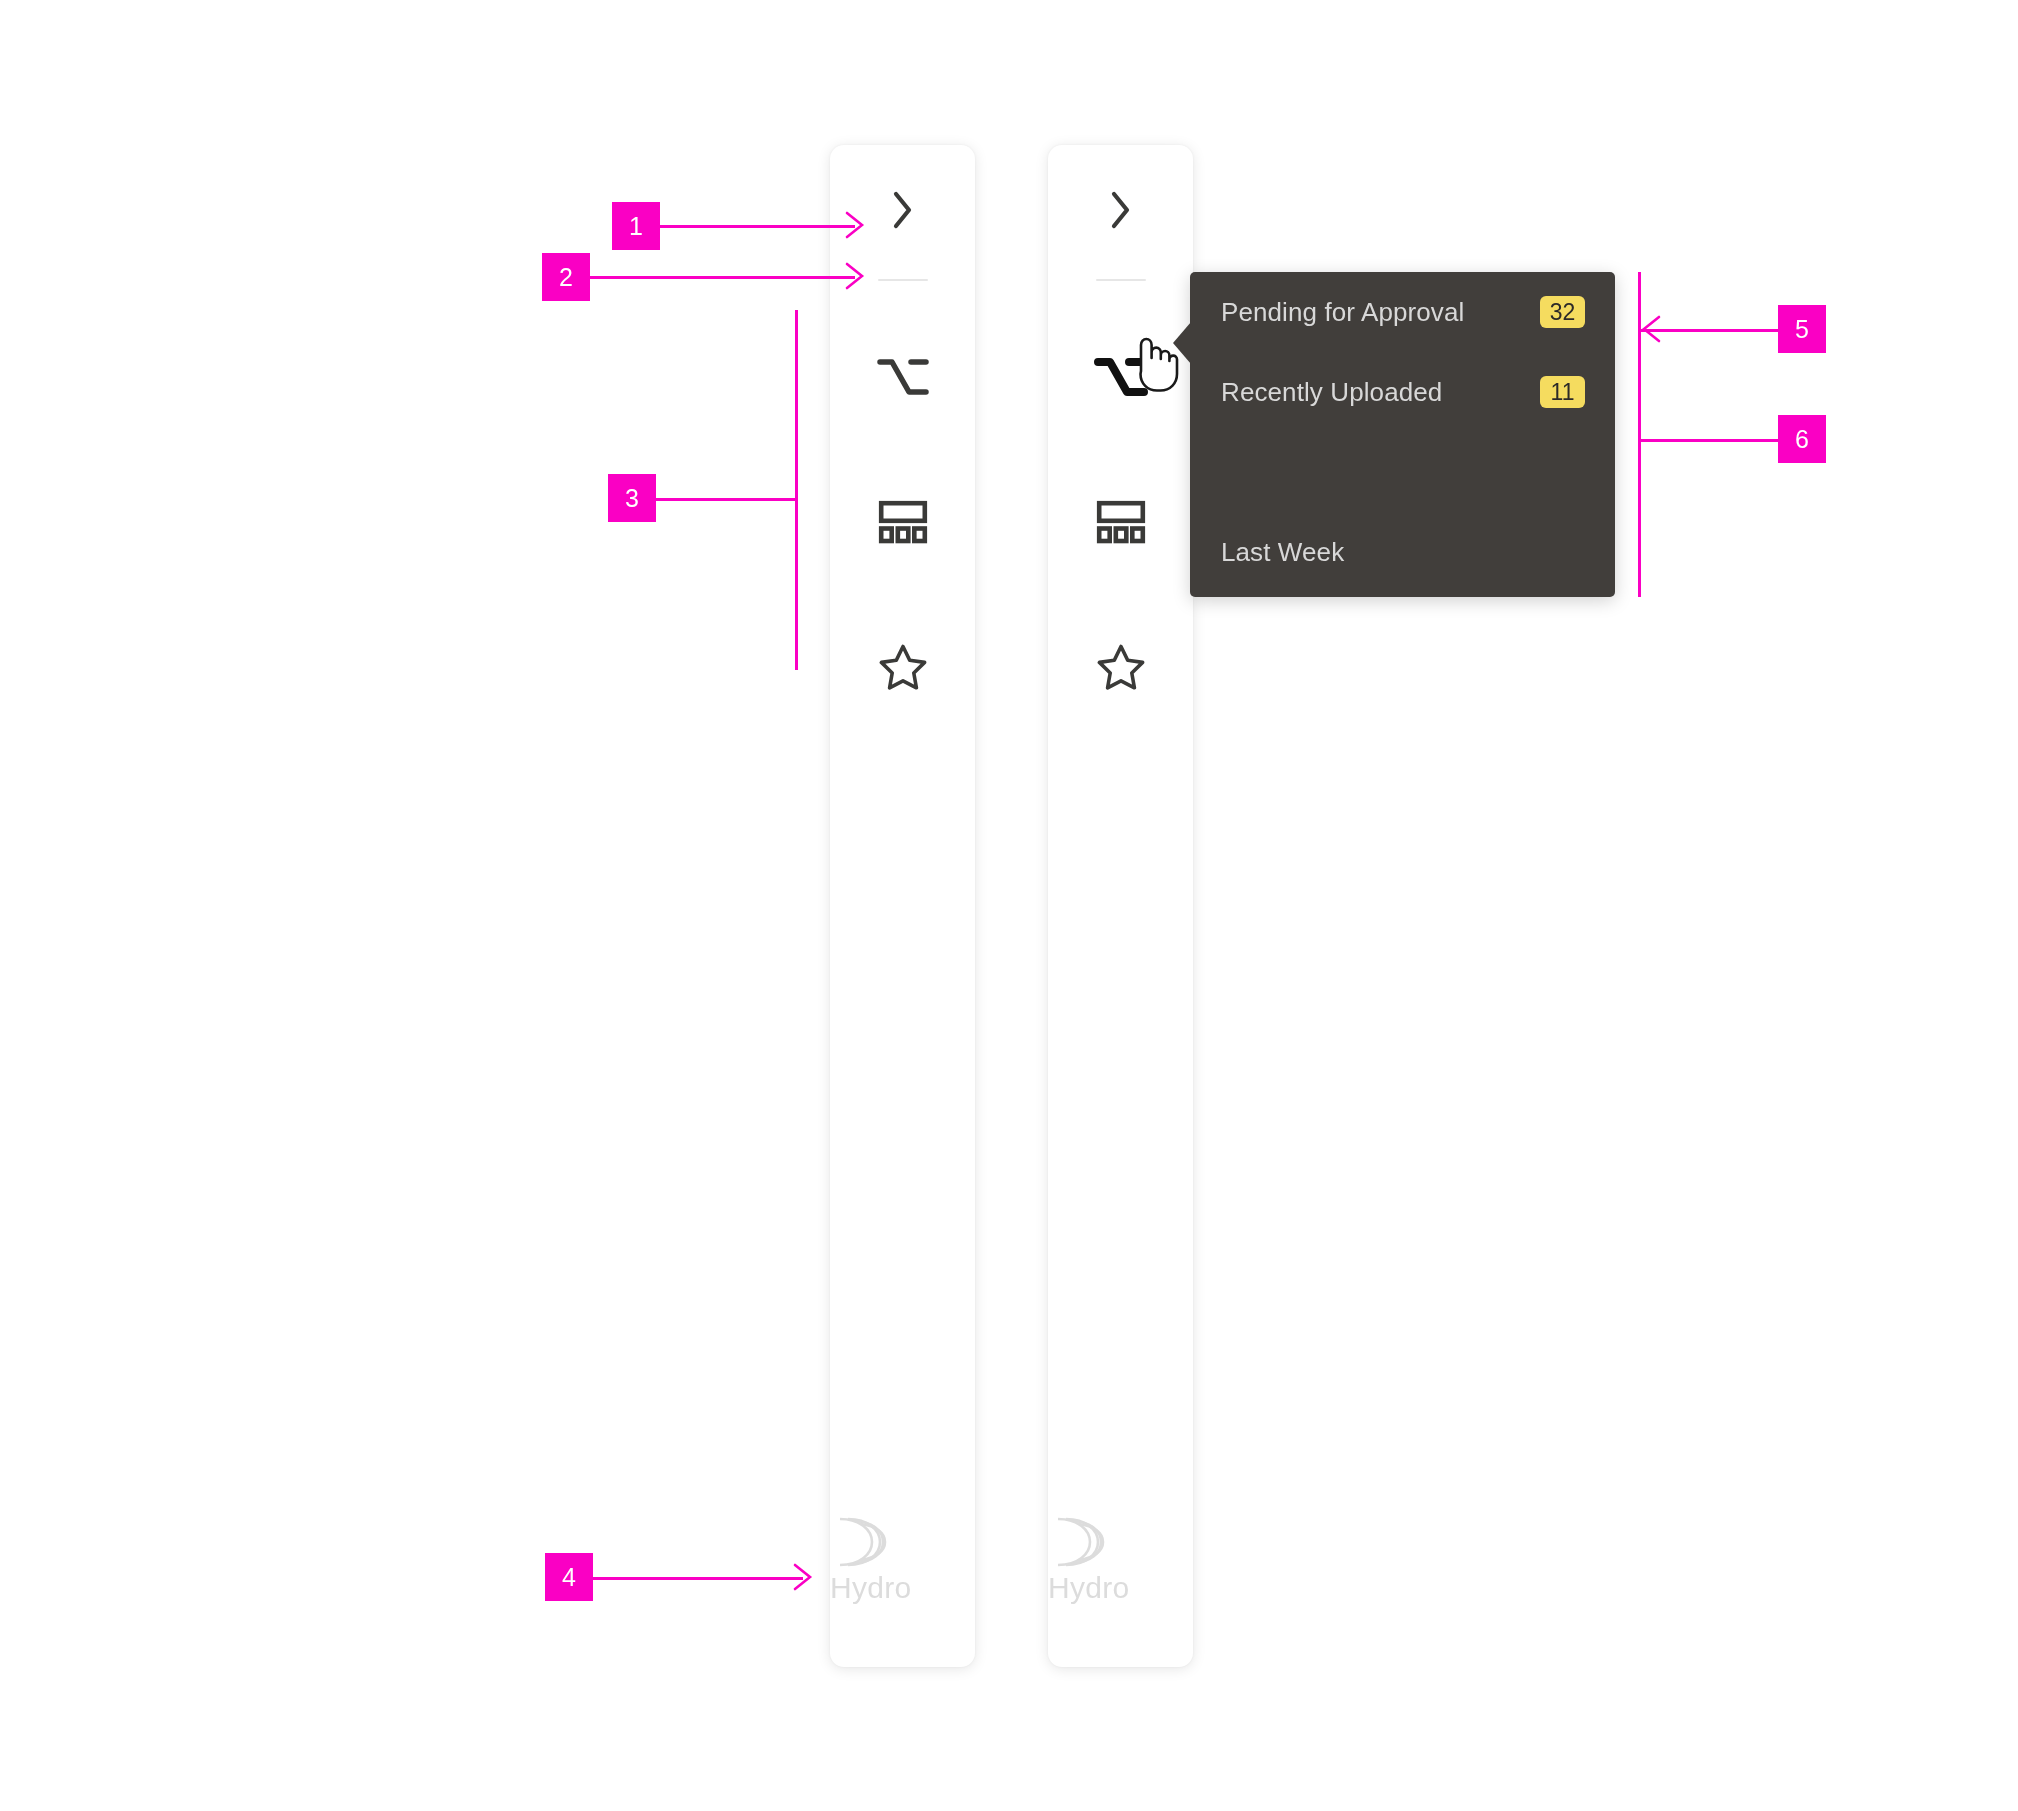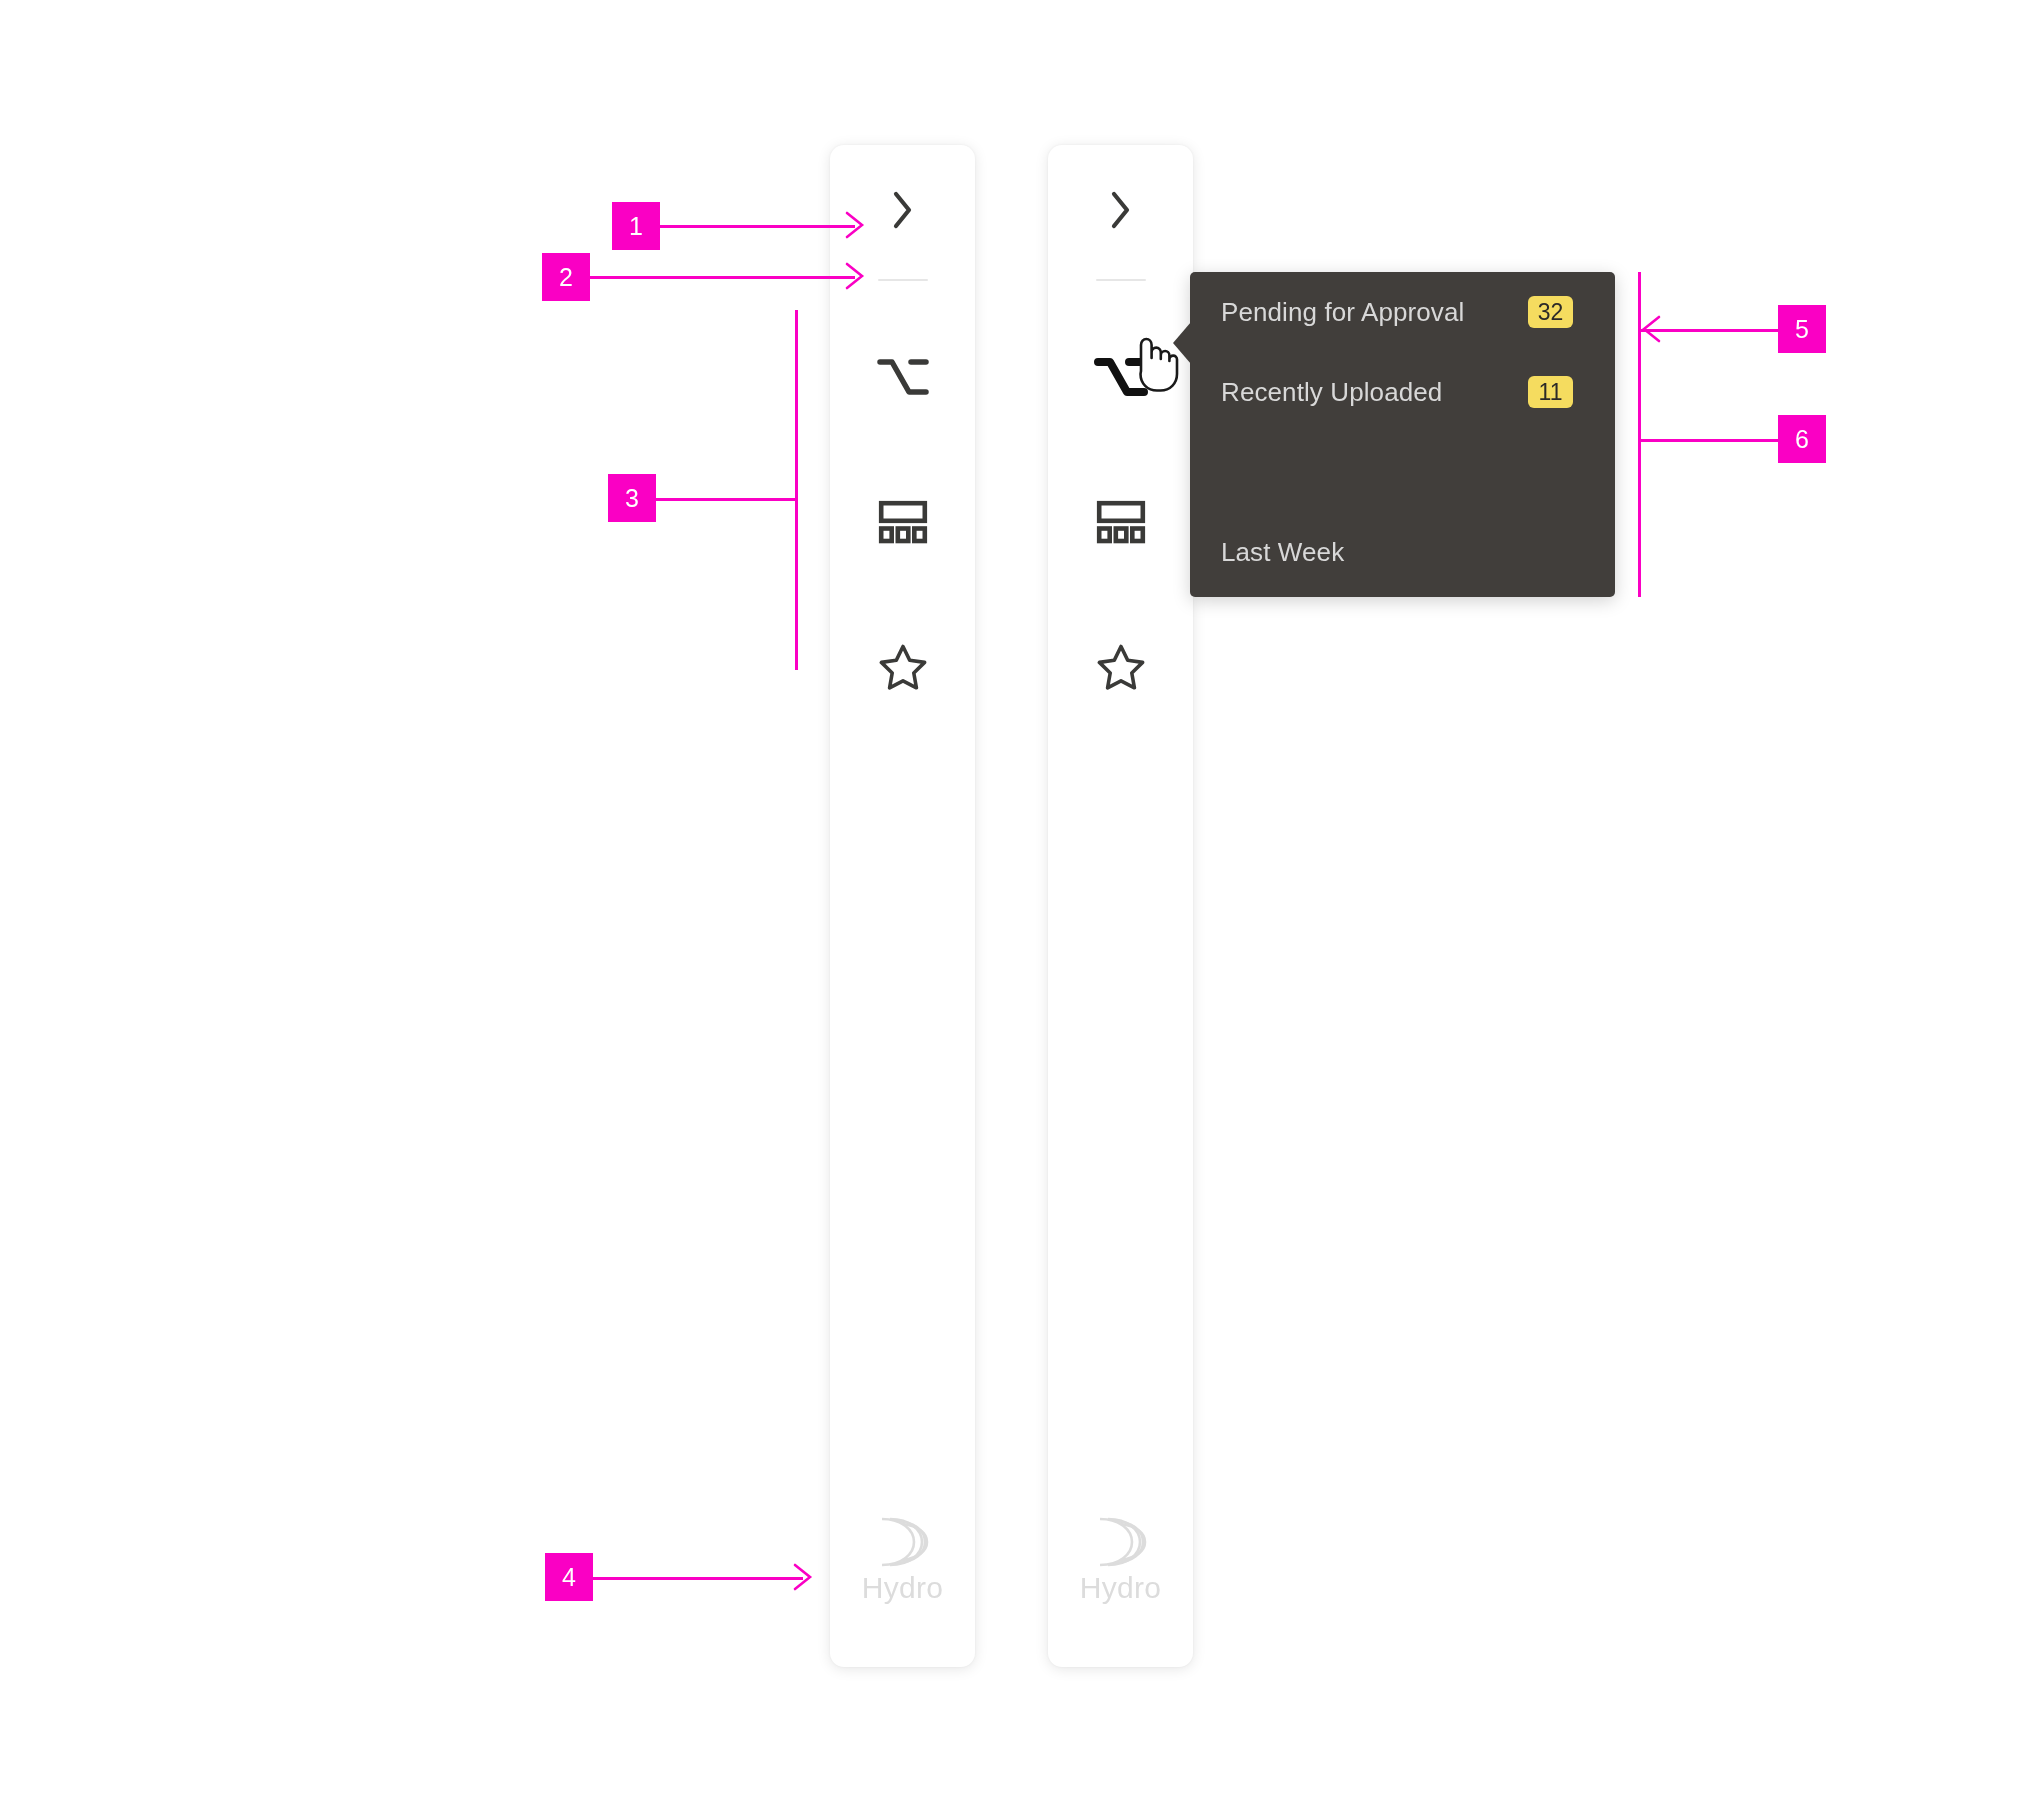--- a/index.html
+++ b/index.html
@@ -67,21 +67,20 @@
   .sb-item.pos1 { top: 331px; }
   .sb-item.pos2 { top: 475px; }
 
   .sb-logo {
     position: absolute;
     bottom: 62px;
     left: 0;
     width: 145px;
     display: flex;
     flex-direction: column;
-    align-items: center;
     gap: 3px;
   }
   .sb-logo .logotext {
     font-size: 30px;
     color: #dcdcdc;
     letter-spacing: 0.3px;
     font-family: "Liberation Sans", sans-serif;
   }
 
   
@@ -115,21 +114,21 @@
     border-bottom: 21px solid transparent;
     border-right: 18px solid #413E3B;
   }
   .fly-item {
     position: absolute;
     left: 0;
     width: 425px;
     height: 52px;
     display: flex;
     align-items: center;
-    padding: 0 42px 0 31px;
+    padding: 0 30px 0 31px;
     cursor: pointer;
   }
   .fly-item .lbl {
     flex: 1;
     font-size: 26px;
     color: #d8d8d8;
     letter-spacing: 0.1px;
   }
   .fly-item.is-active .lbl {
     color: #F5D851;

